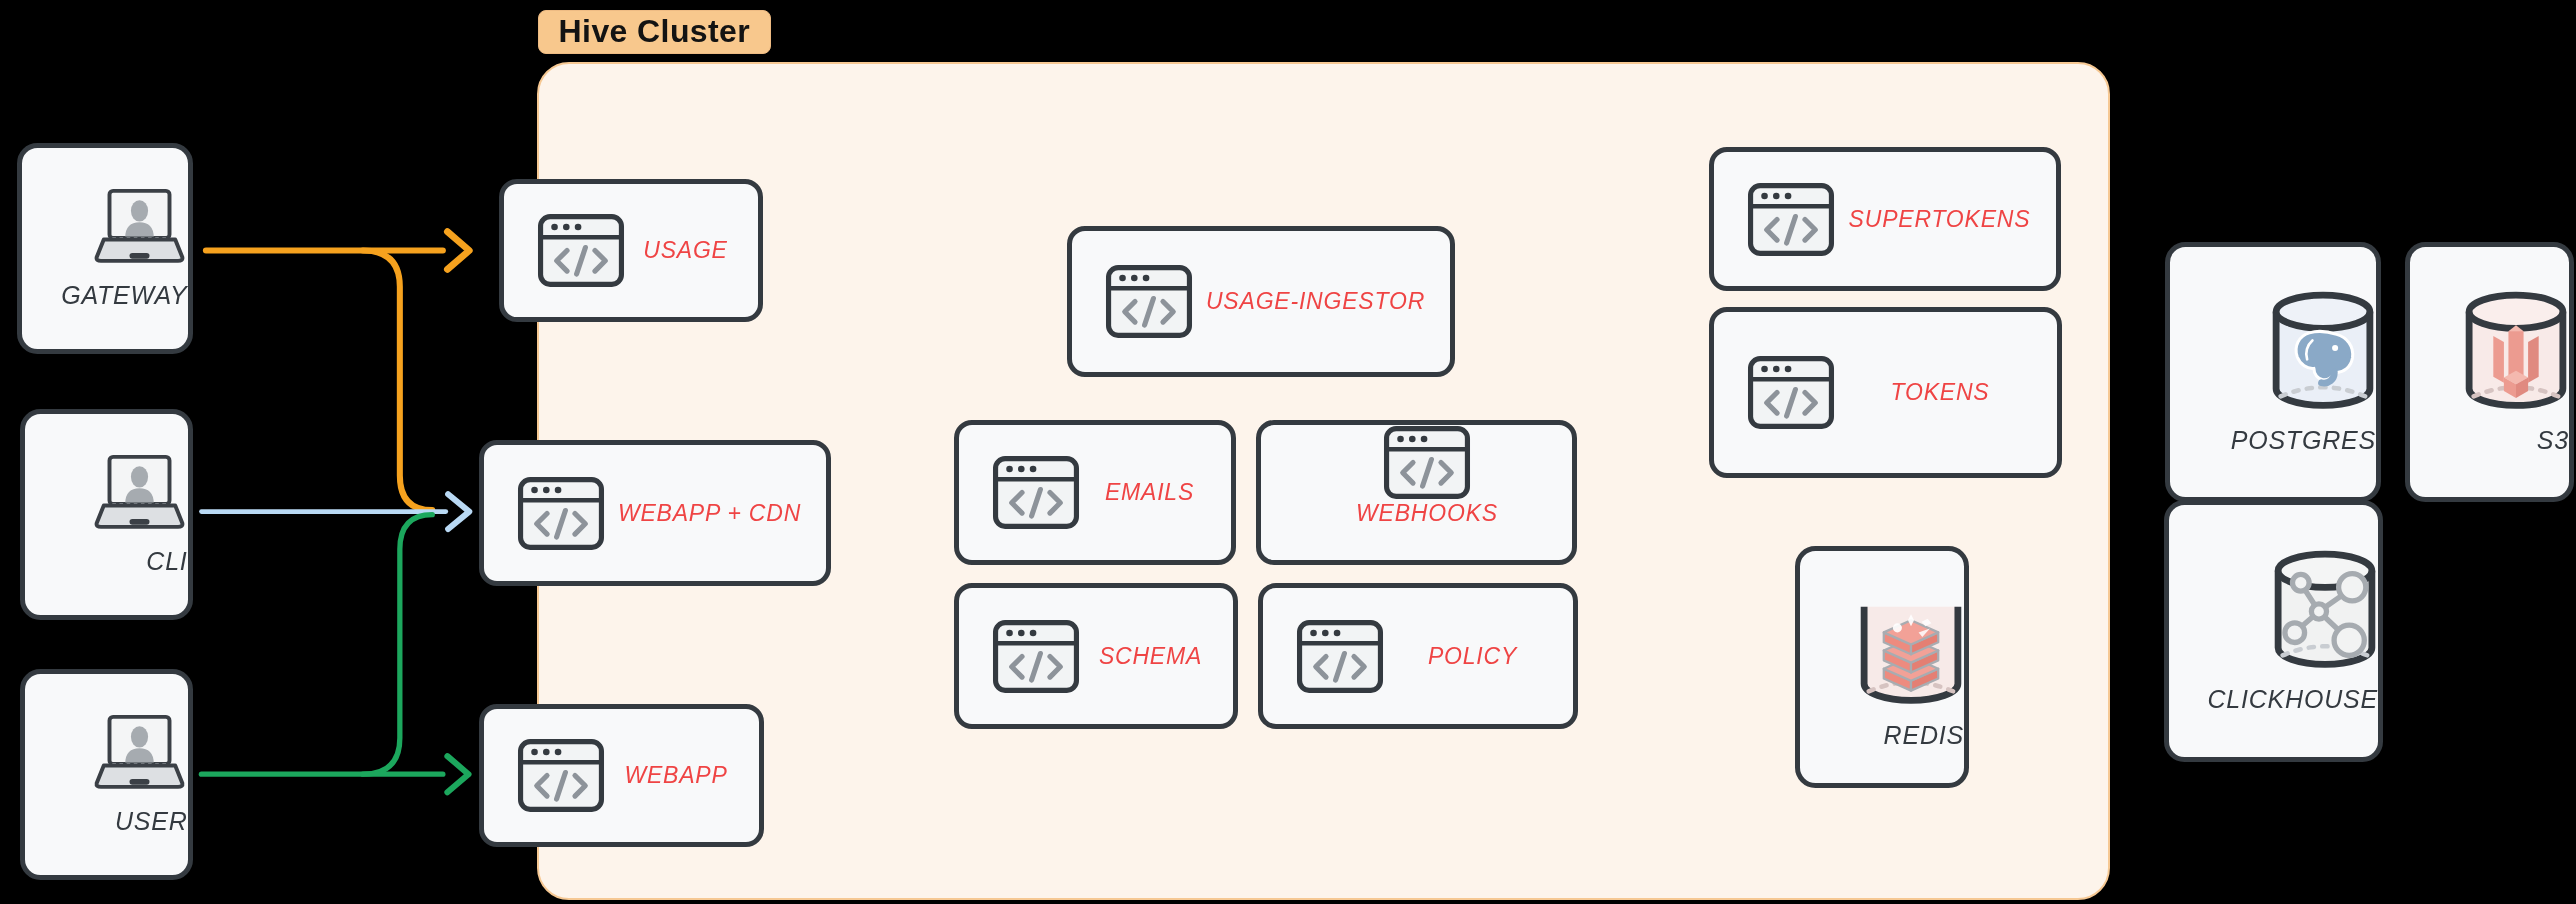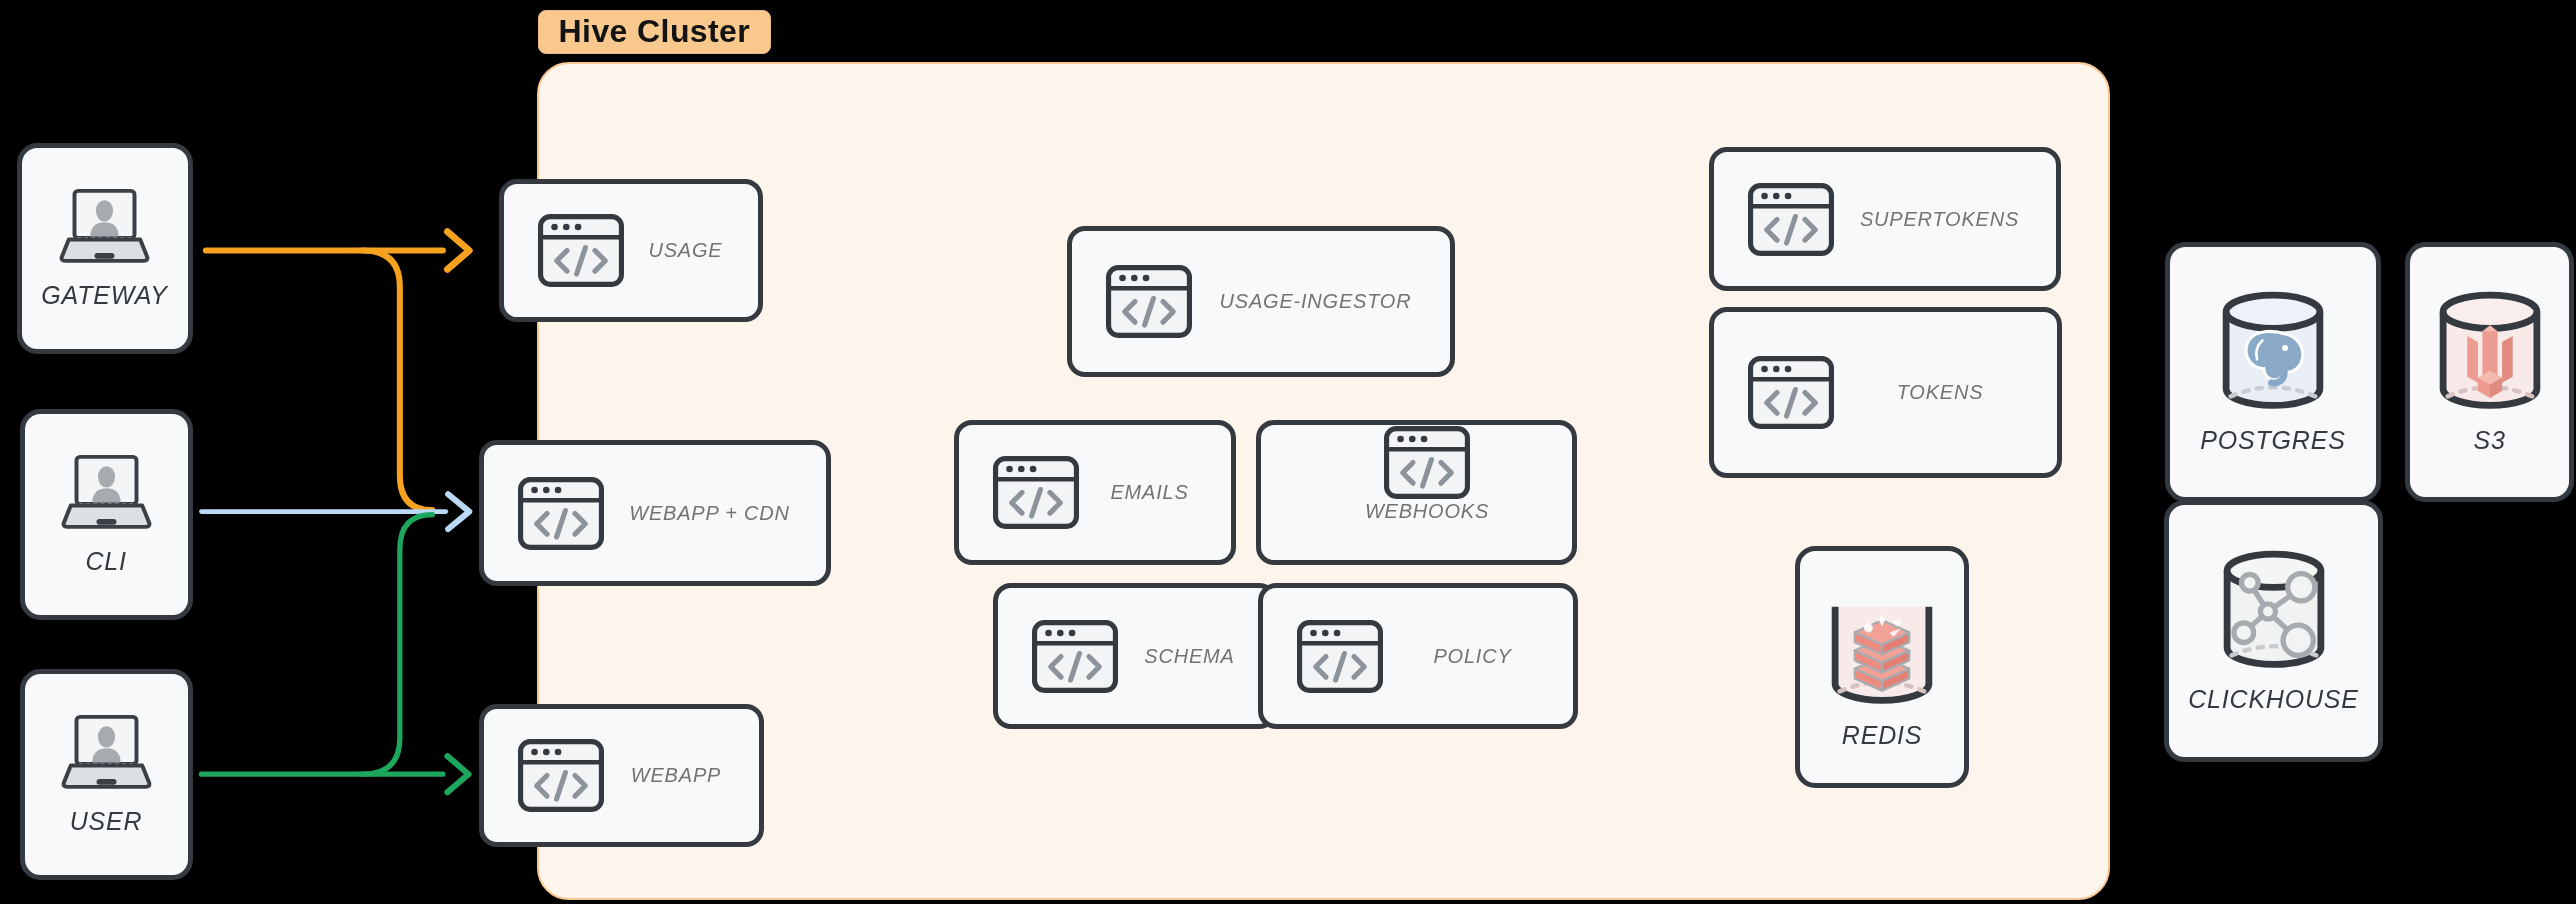--- a/index.html
+++ b/index.html
@@ -17,30 +17,30 @@
     background:#f8c88d;border:1.5px solid #eebb83;border-radius:8px;
     font-size:32px;font-weight:600;color:#131313;letter-spacing:0.4px;
   }
   svg.edges{position:absolute;left:0;top:0;z-index:1;}
   .edge{fill:none;stroke-linecap:round;stroke-linejoin:round;}
   .node{
     position:absolute;z-index:2;background:#f8f9fa;
     border:5.3px solid #343a40;border-radius:18px;box-sizing:border-box;
   }
   .actor,.store{
-    display:flex;flex-direction:column;align-items:center;justify-content:center;gap:13px;
+    display:flex;flex-direction:column;align-items:flex-end;justify-content:center;gap:13px;
     border-radius:20.4px;
   }
   .actor .lbl,.store .lbl{
     font-size:25px;font-style:italic;font-weight:500;letter-spacing:0.8px;color:#343a40;
   }
   .svc{display:flex;flex-direction:row;align-items:center;padding-left:33px;padding-right:12px;}
   .svc .lbl{
-    flex:1;text-align:center;font-size:20px;font-style:italic;font-weight:500;
-    letter-spacing:0.8px;color:#737373;white-space:nowrap;
+    flex:1;text-align:center;font-size:23px;font-style:italic;font-weight:500;
+    letter-spacing:0.8px;color:#ef4444;white-space:nowrap;
   }
   .icon{flex:0 0 auto;display:block;}
 </style>
 </head>
 <body>
 
 <div class="canvas">
 
   <div class="cluster"></div>
   <div class="cluster-label">
@@ -180,21 +180,21 @@
       <rect x="4" y="5" width="110" height="92" rx="13" fill="#f2f4f5" stroke="#343a40" stroke-width="7"></rect>
       <line x1="4" y1="33" x2="114" y2="33" stroke="#343a40" stroke-width="6"></line>
       <circle cx="23" cy="19" r="4.5" fill="#343a40"></circle>
         <circle cx="39" cy="19" r="4.5" fill="#343a40"></circle>
         <circle cx="55" cy="19" r="4.5" fill="#343a40"></circle>
       <path d="M40 51 L26 65 L40 79 M78 51 L92 65 L78 79 M65 47 L53 83" fill="none" stroke="#8d939a" stroke-width="7" stroke-linecap="round" stroke-linejoin="round"></path>
     </svg>
     <div class="lbl">WEBHOOKS</div>
   </div>
 
-  <div class="node svc" style="left:954px;top:583px;width:284px;height:146px;margin-left:39px;">
+  <div class="node svc" style="left:954px;top:583px;width:284px;height:146px;">
     <svg class="icon" width="88" height="75" viewBox="0 0 118 102">
       <rect x="4" y="5" width="110" height="92" rx="13" fill="#f2f4f5" stroke="#343a40" stroke-width="7"></rect>
       <line x1="4" y1="33" x2="114" y2="33" stroke="#343a40" stroke-width="6"></line>
       <circle cx="23" cy="19" r="4.5" fill="#343a40"></circle>
         <circle cx="39" cy="19" r="4.5" fill="#343a40"></circle>
         <circle cx="55" cy="19" r="4.5" fill="#343a40"></circle>
       <path d="M40 51 L26 65 L40 79 M78 51 L92 65 L78 79 M65 47 L53 83" fill="none" stroke="#8d939a" stroke-width="7" stroke-linecap="round" stroke-linejoin="round"></path>
     </svg>
     <div class="lbl">SCHEMA</div>
   </div>

